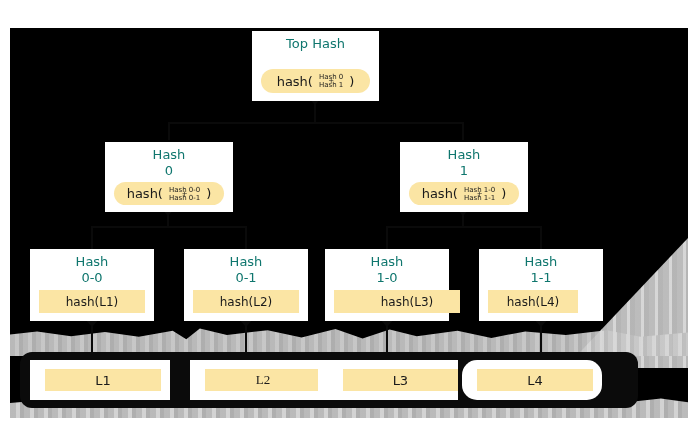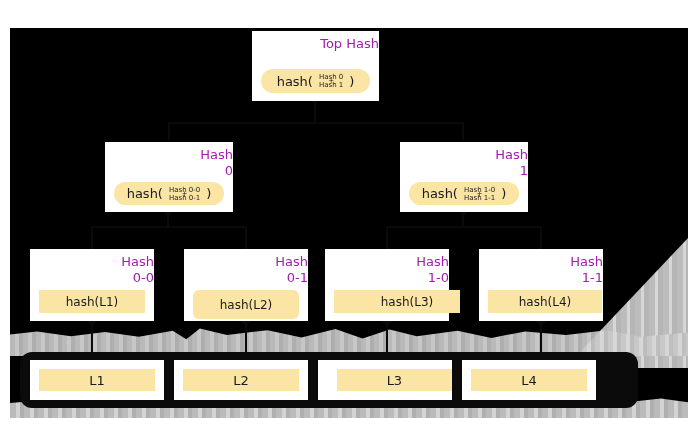--- a/index.html
+++ b/index.html
@@ -25,21 +25,21 @@
      opacity:.95;
      clip-path:polygon(0 46%,6% 34%,12% 52%,18% 30%,24% 50%,30% 28%,36% 54%,42% 32%,
        48% 26%,54% 48%,60% 30%,66% 52%,72% 34%,78% 50%,84% 28%,90% 46%,96% 30%,100% 44%,
        100% 100%,0 100%);}
   #tex-wedge{left:555px;top:210px;width:123px;height:130px;
      background:repeating-linear-gradient(90deg,#c6c6c6 0 6px,#e2e2e2 6px 9px,#bfbfbf 9px 14px);
      clip-path:polygon(100% 0,100% 100%,0 100%);opacity:.95;}
 
   
   .node{position:absolute;background:#ffffff;box-sizing:border-box;}
-  .node .title{font-size:13px;color:#a21caf;text-align:right;line-height:16px;
+  .node .title{font-size:13px;color:#0f766e;text-align:center;line-height:16px;
                padding-top:5px;white-space:pre-line;font-weight:400;}
   .chip{background:#fbe5a4;color:#1a1a1a;font-size:12px;text-align:center;
         display:flex;align-items:center;justify-content:center;}
 
   
   .chip.compound{gap:0;border-radius:12px;}
   .chip .fn{font-size:13px;font-weight:400;}
   .chip .operands{display:inline-block;text-align:center;font-size:7px;line-height:8px;
                   padding:0 6px;position:relative;}
   .chip .operands .plus{position:absolute;left:50%;top:50%;transform:translate(-50%,-50%);
@@ -48,21 +48,21 @@
   
   .edge{position:absolute;background:#0a0a0a;}
   .head{position:absolute;width:0;height:0;
         border-left:8px solid transparent;border-right:8px solid transparent;
         border-top:9px solid #0a0a0a;}
 
   
   #block-container{position:absolute;left:20px;top:352px;width:618px;height:56px;
                    background:#0b0b0b;border-radius:12px;}
   .lbox{position:absolute;background:#ffffff;display:flex;align-items:center;
-        justify-content:center;}
+        justify-content:center;padding-left:6px;}
   .lbox .chip{width:86%;height:22px;font-size:13px;}
 </style>
 </head>
 <body>
 
 <div id="canvas">
 
   <div id="backdrop">
     <div class="tex" id="tex-wedge"></div>
     <div class="tex" id="tex-strip"></div>
@@ -140,43 +140,43 @@
 
   <div class="node" style="left:30px;top:249px;width:124px;height:72px;">
     <div class="title">Hash
 0-0</div>
     <div class="chip" style="position:absolute;left:9px;top:41px;width:106px;height:23px;">hash(L1)</div>
   </div>
 
   <div class="node" style="left:184px;top:249px;width:124px;height:72px;">
     <div class="title">Hash
 0-1</div>
-    <div class="chip" style="position:absolute;left:9px;top:41px;width:106px;height:29px;border-radius:6px;">hash(L2)</div>
+    <div class="chip" style="position:absolute;left:9px;top:41px;width:106px;height:23px;">hash(L2)</div>
   </div>
 
   <div class="node" style="left:325px;top:249px;width:124px;height:72px;">
     <div class="title">Hash
 1-0</div>
     <div class="chip" style="position:absolute;left:9px;top:41px;width:106px;height:23px;padding-left:20px;">hash(L3)</div>
   </div>
 
   <div class="node" style="left:479px;top:249px;width:124px;height:72px;">
     <div class="title">Hash
 1-1</div>
-    <div class="chip" style="position:absolute;left:9px;top:41px;width:114px;height:23px;">hash(L4)</div>
+    <div class="chip" style="position:absolute;left:9px;top:41px;width:90px;height:23px;">hash(L4)</div>
   </div>
 
   <div id="block-container">
     <div class="lbox" style="left:10px;top:8px;width:134px;height:40px;">
       <div class="chip">L1</div>
     </div>
-    <div class="lbox" style="left:154px;top:8px;width:134px;height:40px;">
+    <div class="lbox" style="left:170px;top:8px;width:134px;height:40px;font-family:Liberation Serif, serif;">
       <div class="chip">L2</div>
     </div>
     <div class="lbox" style="left:298px;top:8px;width:134px;height:40px;justify-content:flex-end;">
       <div class="chip">L3</div>
     </div>
-    <div class="lbox" style="left:442px;top:8px;width:134px;height:40px;">
+    <div class="lbox" style="left:442px;top:8px;width:134px;height:40px;border-radius:15px;">
       <div class="chip">L4</div>
     </div>
   </div>
 
 </div>
 
 </body></html>

